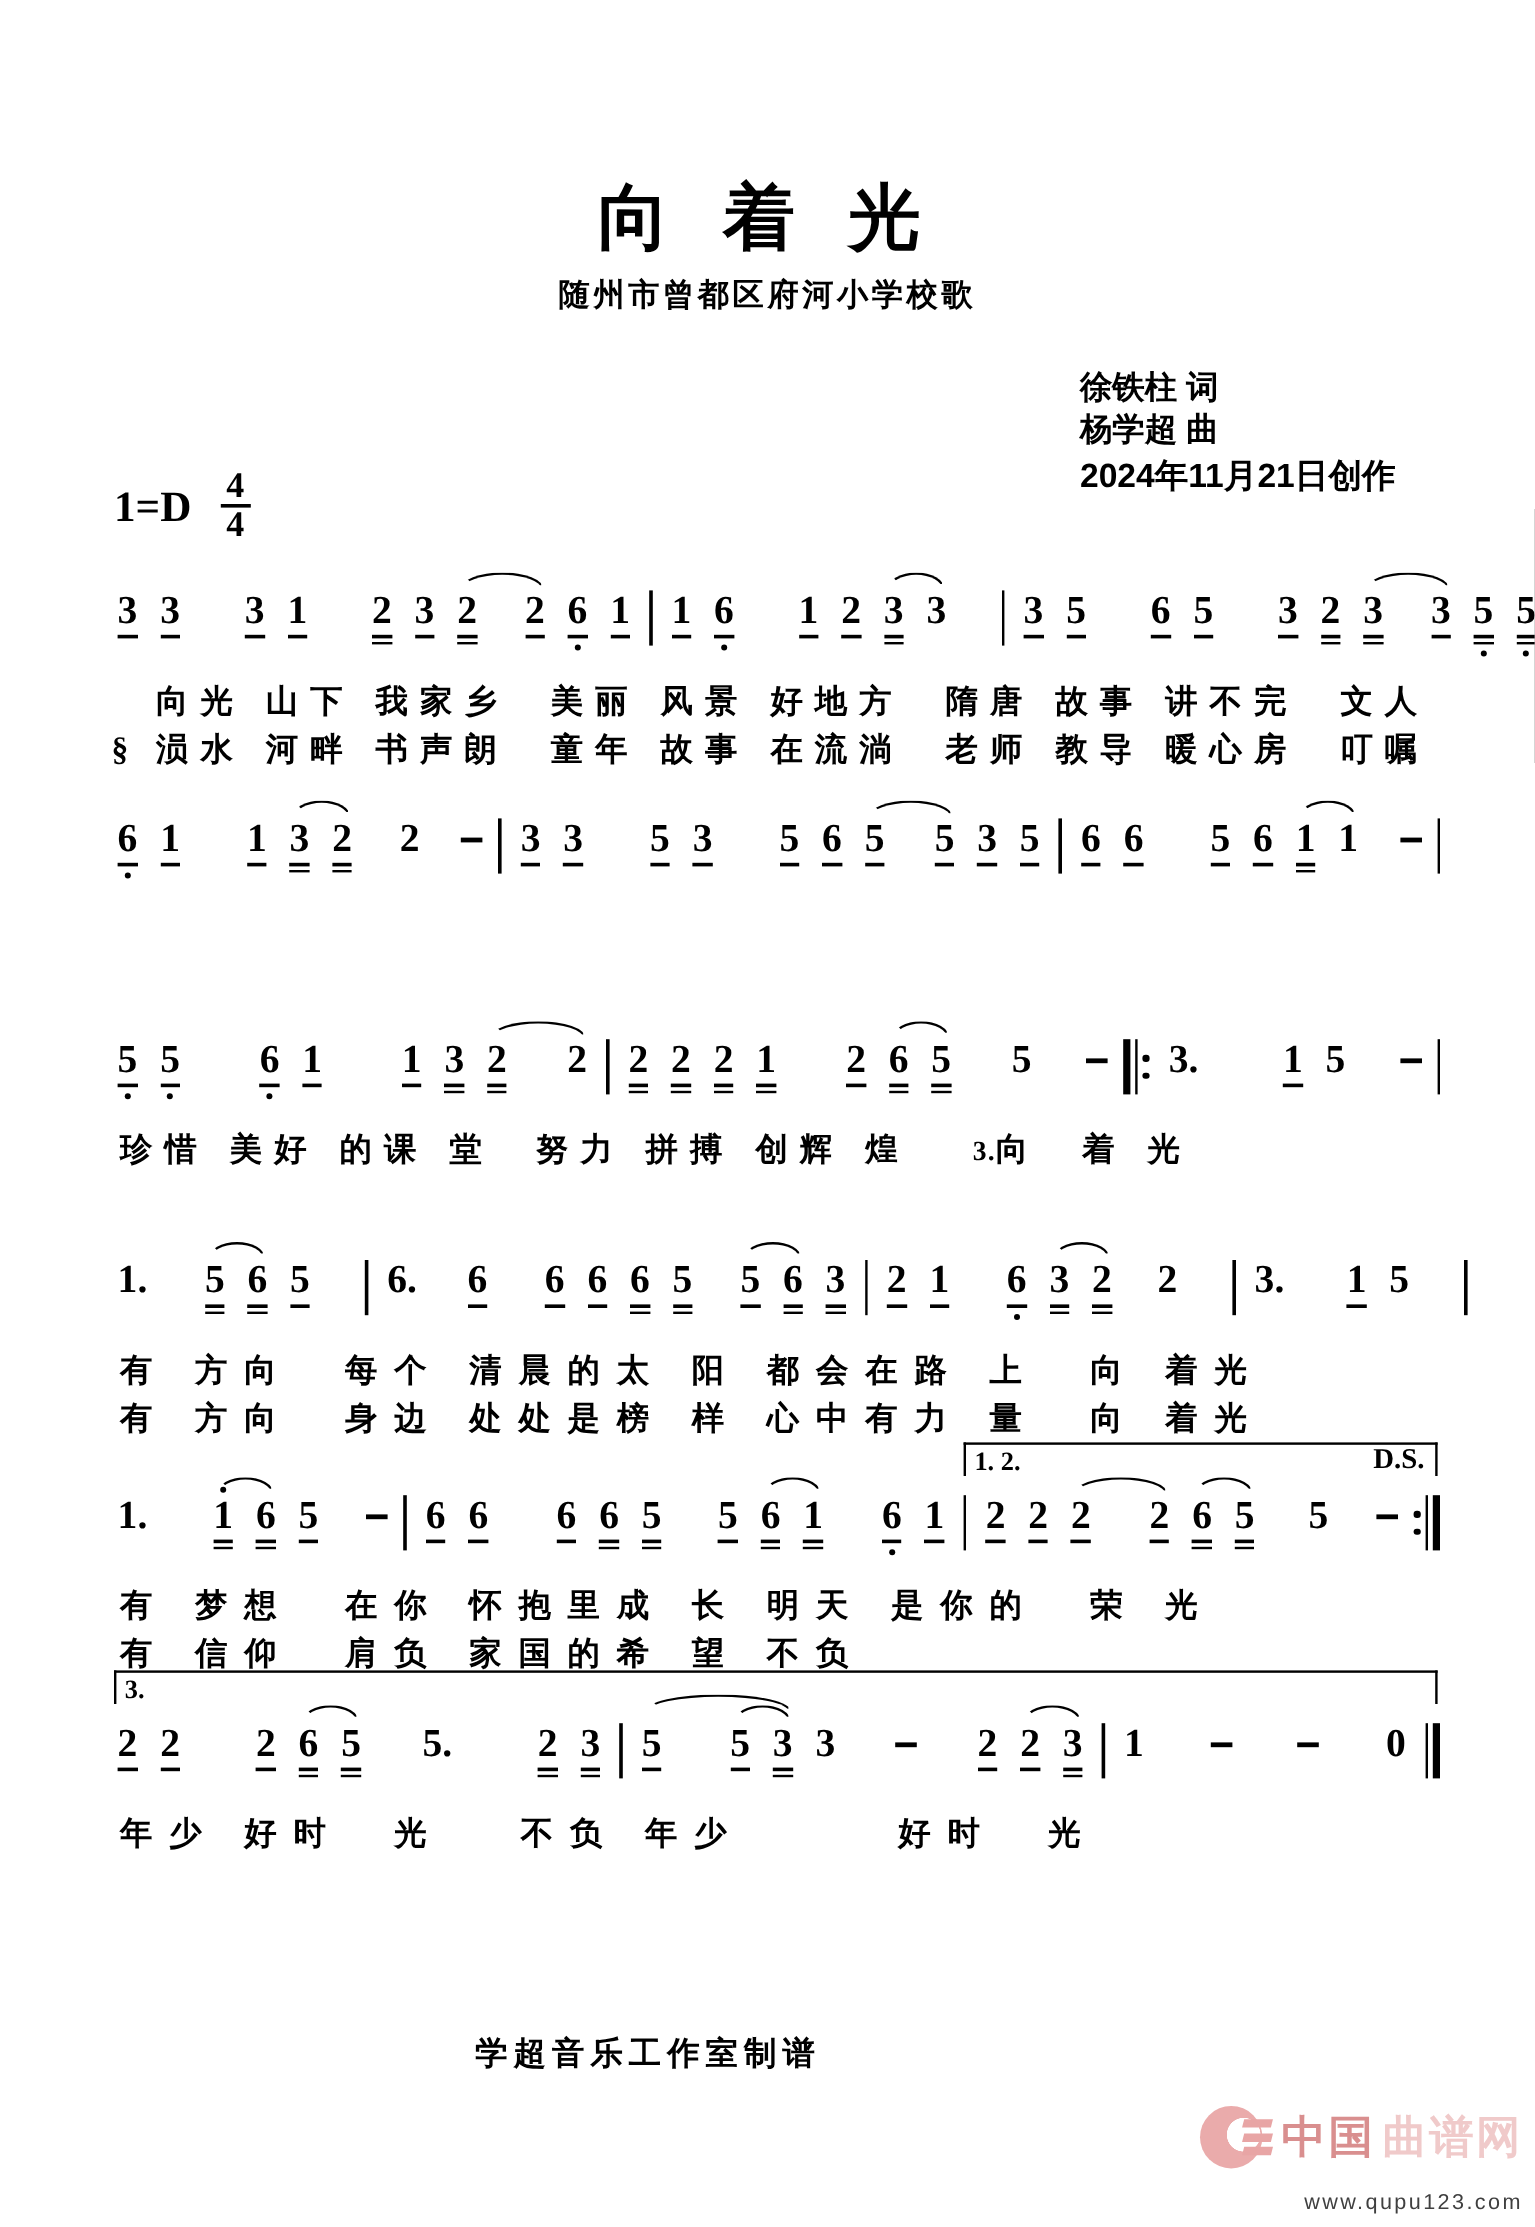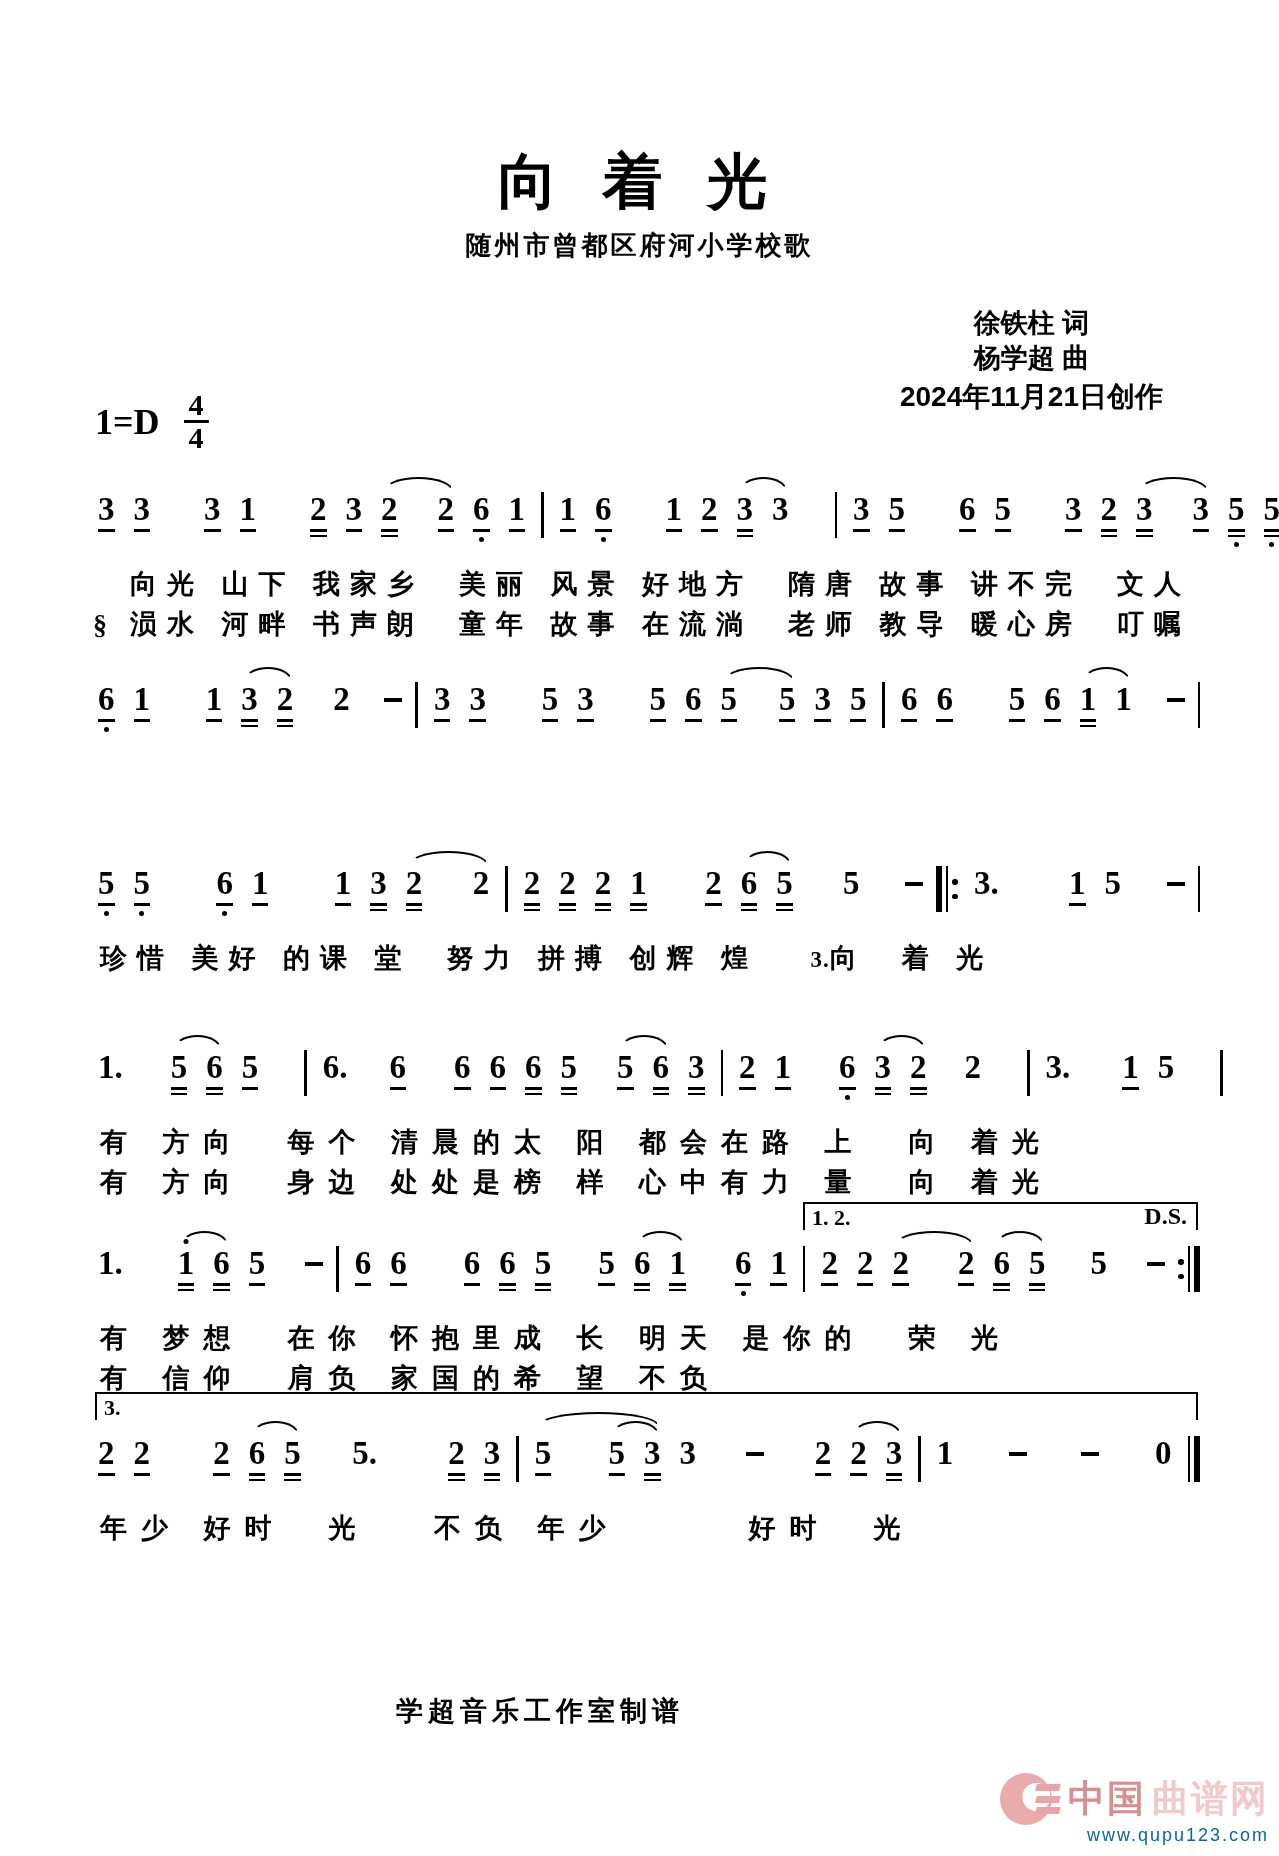--- a/index.html
+++ b/index.html
@@ -3,21 +3,21 @@
 <meta charset="utf-8">
 <style>
   html,body{margin:0;padding:0;background:#888;}
   .page{position:relative;width:1279px;height:1856px;background:#ffffff;margin:0 auto;
         font-family:"Liberation Sans",sans-serif;color:#000;overflow:hidden;}
   
   .title{position:absolute;top:142px;left:0;width:100%;text-align:center;
          font-size:60px;font-weight:bold;letter-spacing:14px;}
   .subtitle{position:absolute;top:228px;left:0;width:100%;text-align:center;
             font-size:26px;font-weight:bold;letter-spacing:3px;}
-  .credits{position:absolute;top:306px;right:116px;text-align:center;
+  .credits{position:absolute;top:306px;right:116px;text-align:left;
            font-size:27px;font-weight:bold;line-height:35px;}
   .credits .date{font-size:28px;font-weight:bold;margin-top:3px;letter-spacing:0;}
   .keysig{position:absolute;left:95px;top:390px;display:flex;align-items:center;column-gap:24px;}
   .keyname{font-family:"Liberation Serif",serif;font-weight:bold;font-size:36px;}
   .meter{display:flex;flex-direction:column;align-items:center;}
   .meter i{font-style:normal;font-family:"Liberation Serif",serif;font-weight:bold;
            font-size:30px;line-height:30px;}
   .meter .mt{border-bottom:3px solid #000;padding:0 5px;}
   
   .system{position:absolute;left:95px;width:1105px;}
@@ -60,21 +60,21 @@
   .footer{position:absolute;top:1693px;left:0;width:1080px;text-align:center;
           font-size:27px;font-weight:bold;letter-spacing:5px;}
   .watermark{position:absolute;right:10px;bottom:10px;text-align:right;}
   .wm-row{display:flex;align-items:center;justify-content:flex-end;}
   .wm-logo{width:52px;height:52px;border-radius:50%;display:inline-block;
            background:radial-gradient(circle at 70% 46%, #ffffff 0 30%, #eaabab 31%);}
   .wm-bars{display:inline-flex;flex-direction:column;row-gap:5px;margin-left:-16px;margin-right:8px;}
   .wm-bars i{width:24px;height:6.5px;background:#e8a5a5;display:block;transform:skewX(-14deg);}
   .wm-cn{font-family:"Liberation Serif",serif;font-weight:bold;font-size:37px;color:#d98f8f;letter-spacing:2px;}
   .wm-cn2{font-family:"Liberation Serif",serif;font-weight:bold;font-size:37px;color:#f0caca;letter-spacing:2px;margin-left:6px;}
-  .wm-url{font-size:18px;color:#0369a1;letter-spacing:2px;margin-top:0;}
+  .wm-url{font-size:18px;color:#404040;letter-spacing:2px;margin-top:18px;}
 </style>
 </head>
 <body>
 
 <div class="page">
 
   <div class="title">向 着 光</div>
   <div class="subtitle">随州市曾都区府河小学校歌</div>
 
   <div class="credits">

